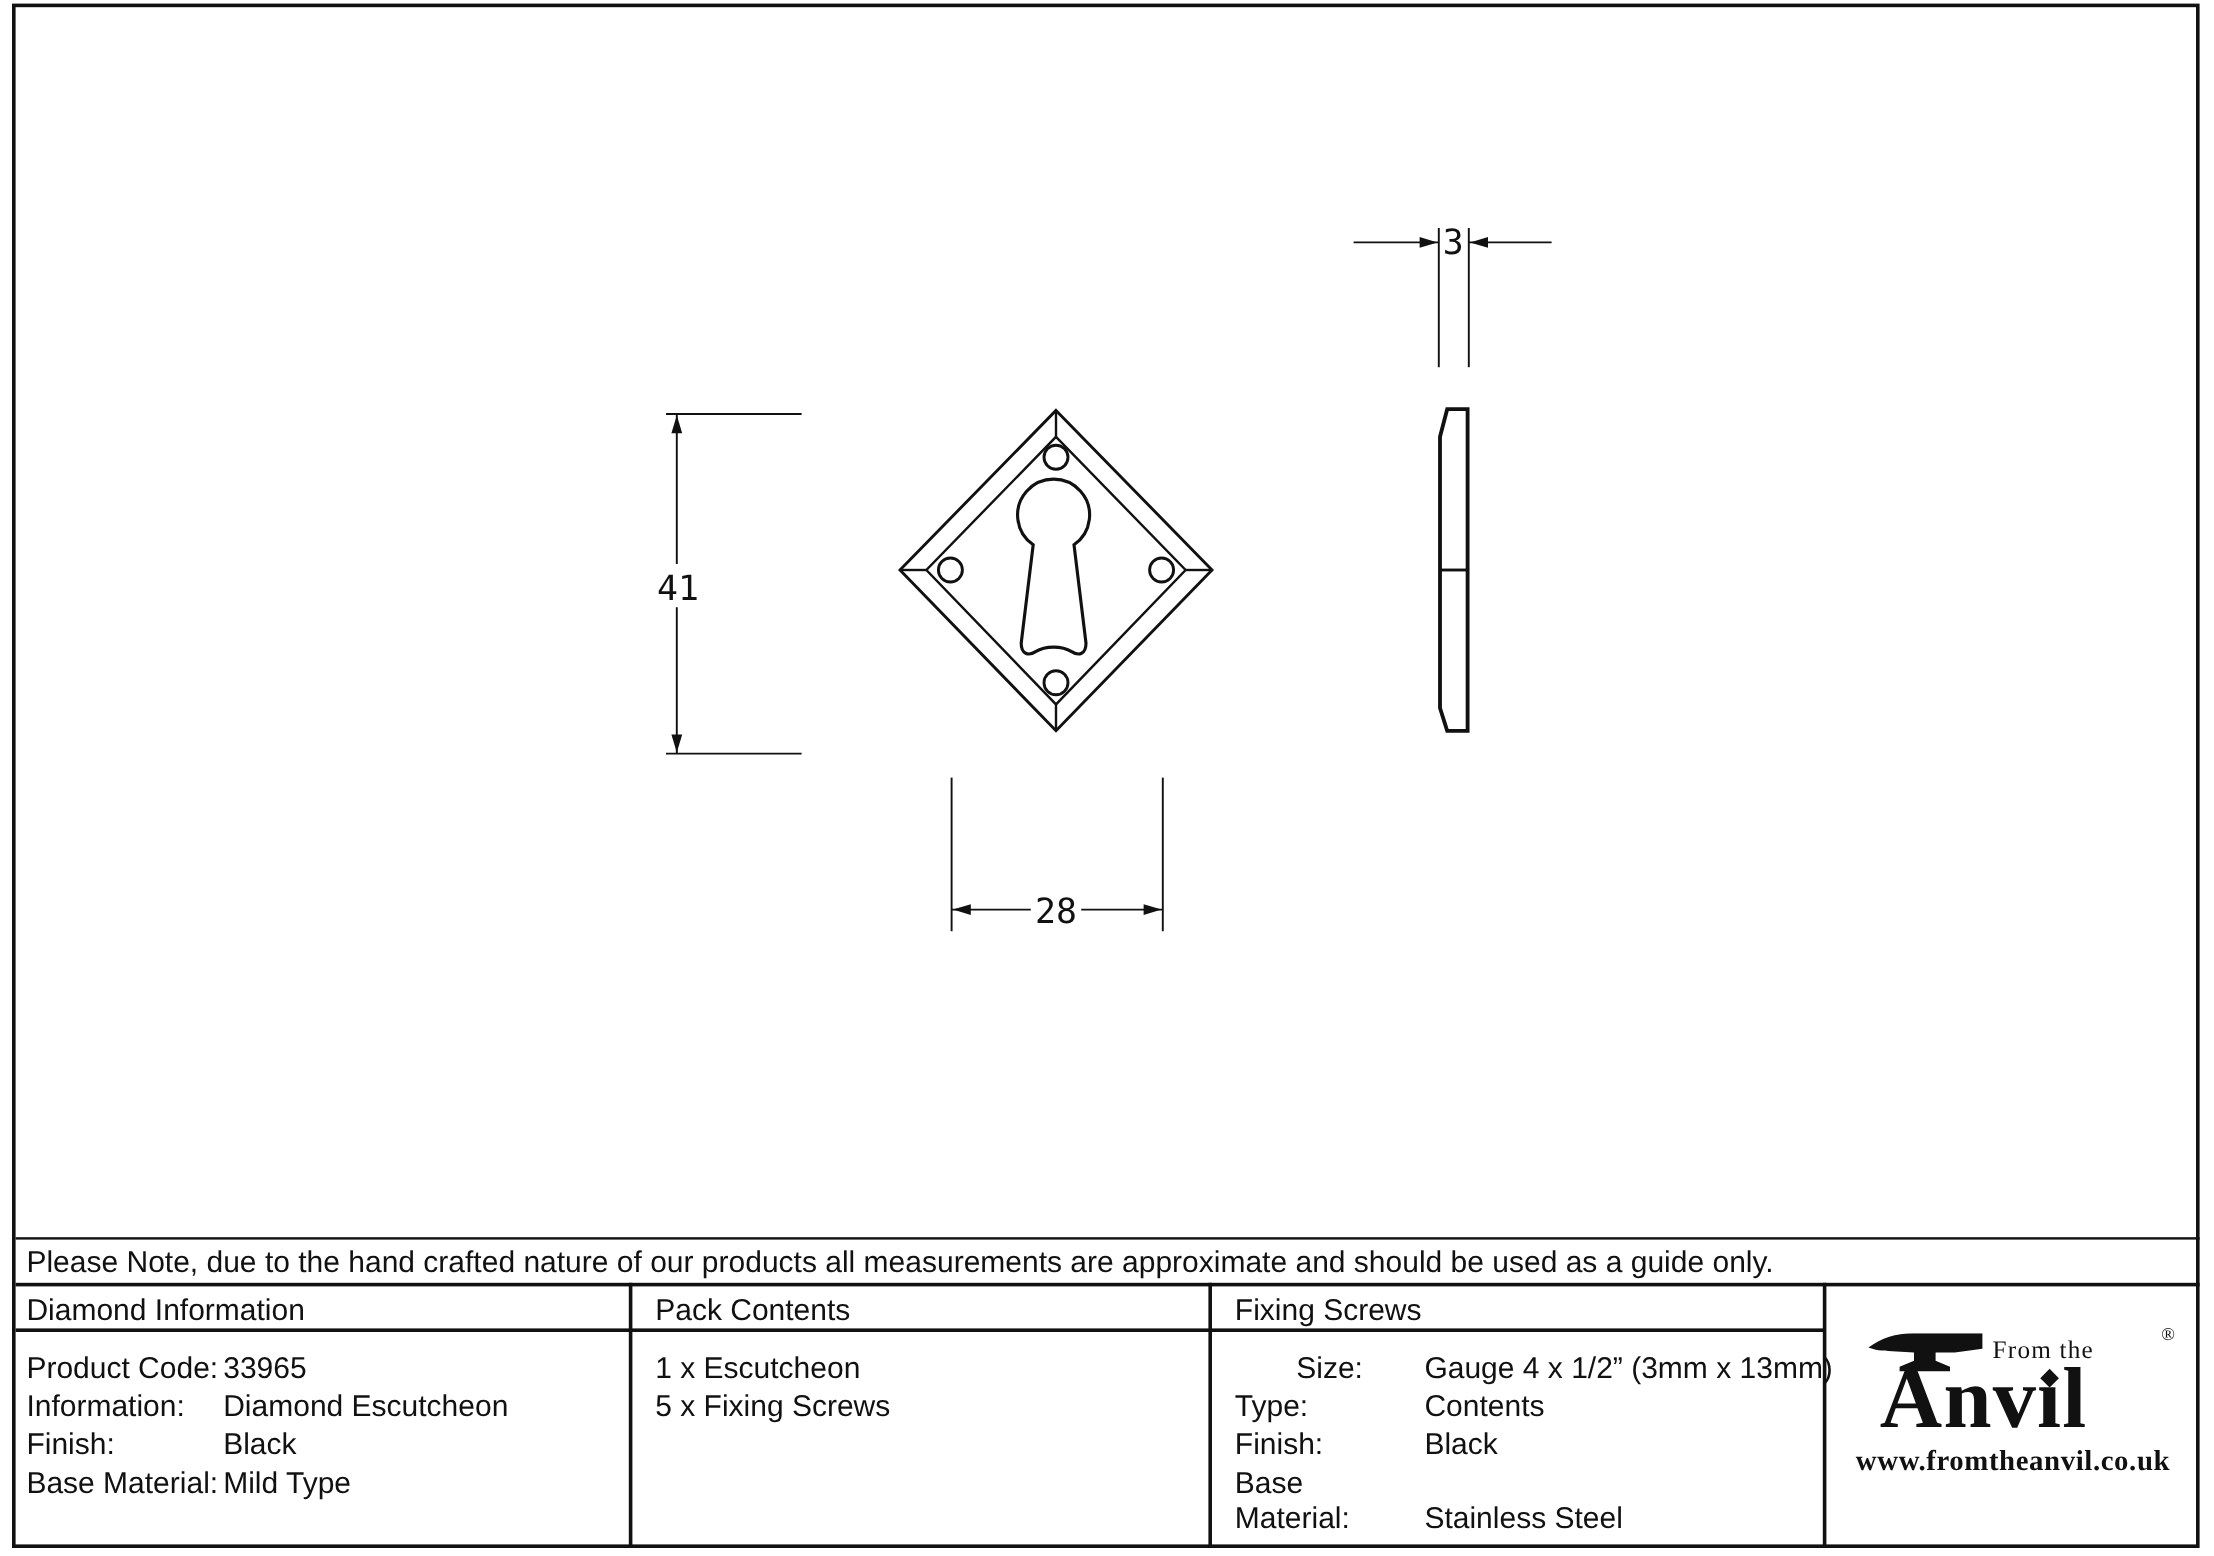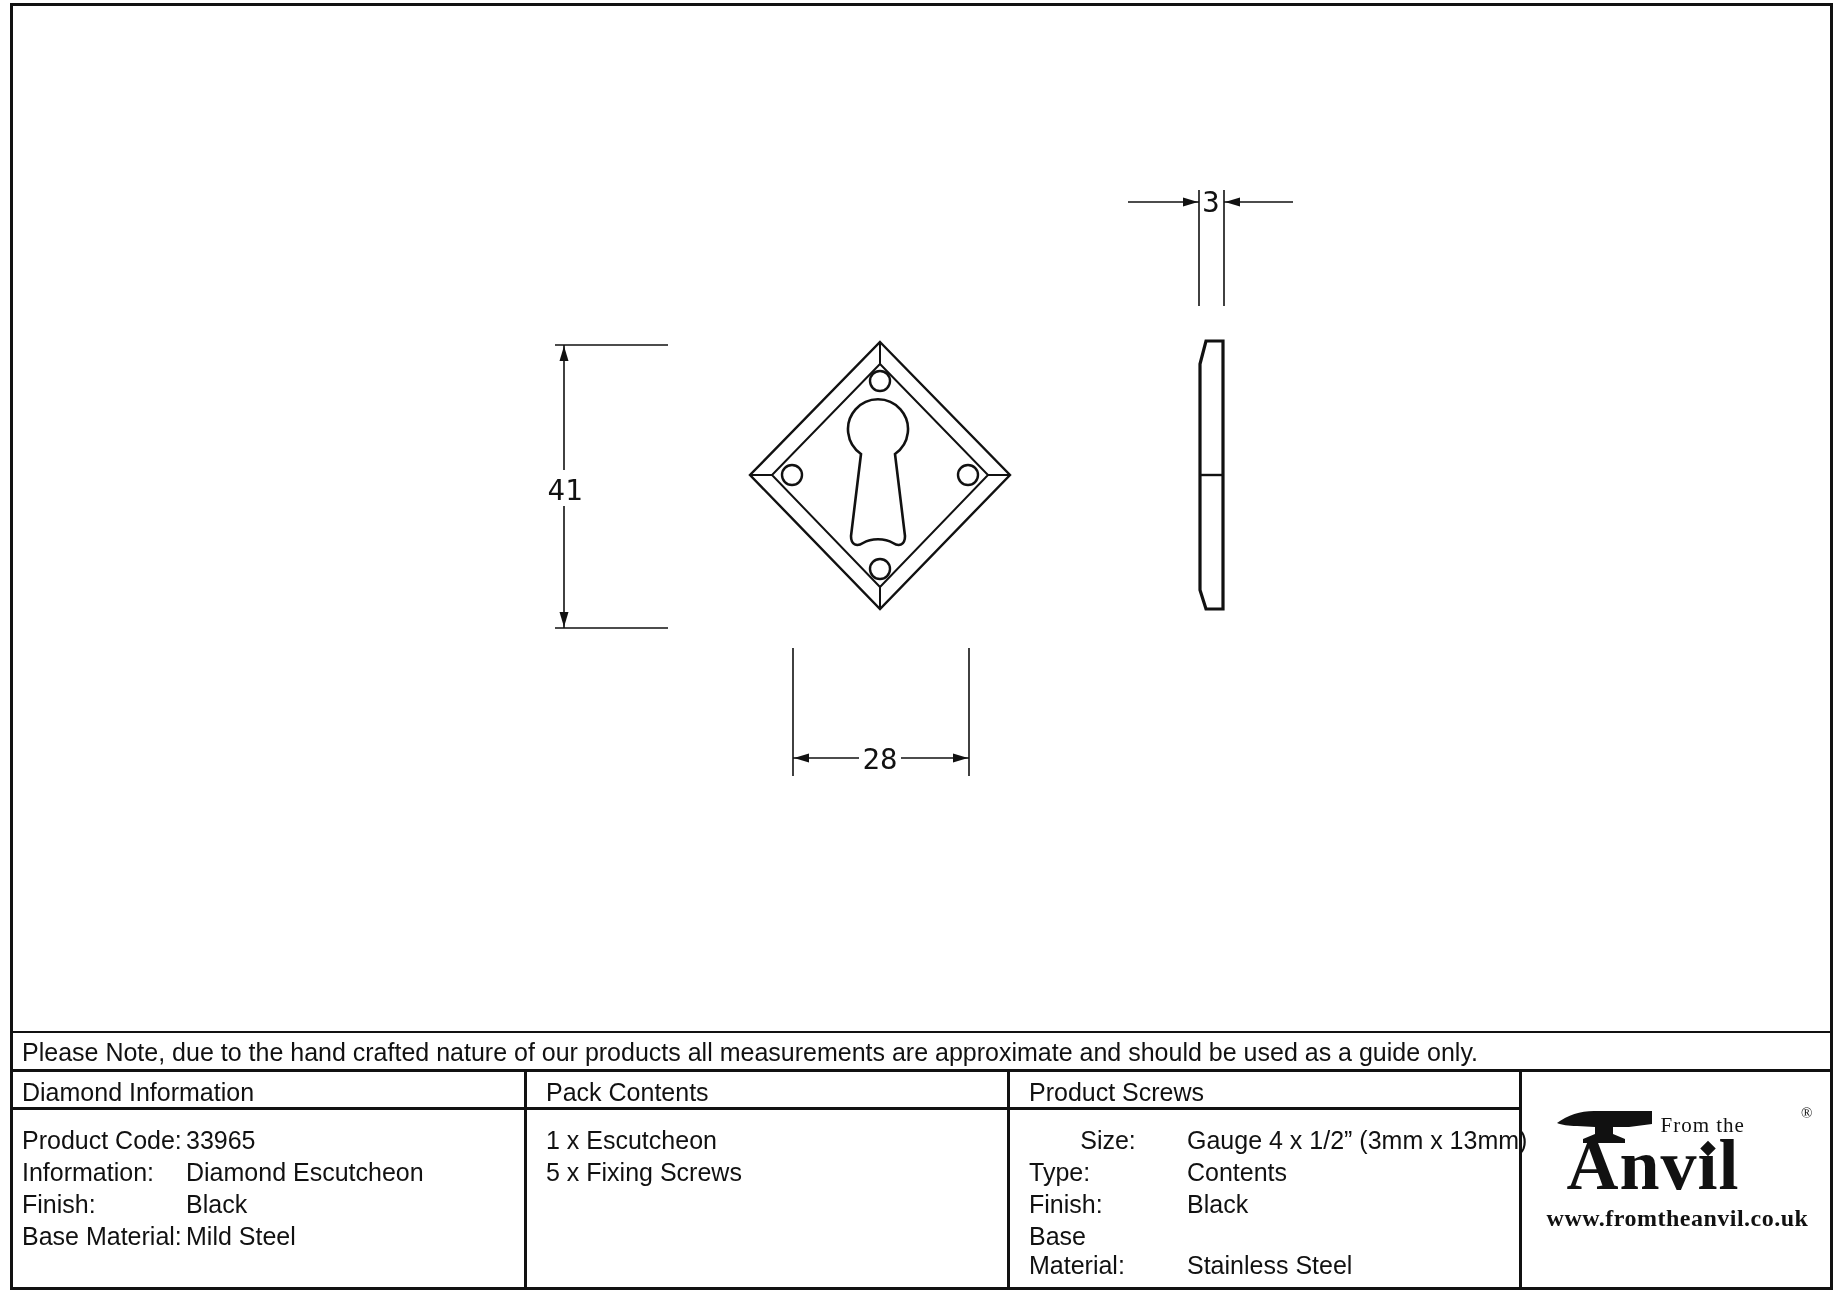--- a/index.html
+++ b/index.html
@@ -89,33 +89,33 @@
   <div class="txt note-text">Please Note, due to the hand crafted nature of our products all measurements are approximate and should be used as a guide only.</div>
 
   <div class="hline" style="left:13px;top:1069px;width:1820px;height:3px;"></div>
   <div class="hline" style="left:13px;top:1107px;width:1508px;height:3px;"></div>
   <div class="vline" style="left:524px;top:1069px;width:3px;height:221px;"></div>
   <div class="vline" style="left:1007px;top:1069px;width:3px;height:221px;"></div>
   <div class="vline" style="left:1519px;top:1069px;width:3px;height:221px;"></div>
 
   <div class="txt th" style="left:22px;">Diamond Information</div>
   <div class="txt th" style="left:546px;">Pack Contents</div>
-  <div class="txt th" style="left:1029px;">Product Screws</div>
+  <div class="txt th" style="left:1029px;">Fixing Screws</div>
 
   <div class="row col1" style="left:22px;top:1126px;">
     <span class="lbl">Product Code:</span><span>33965</span>
   </div>
   <div class="row col1" style="left:22px;top:1158px;">
     <span class="lbl">Information:</span><span>Diamond Escutcheon</span>
   </div>
   <div class="row col1" style="left:22px;top:1190px;">
     <span class="lbl">Finish:</span><span>Black</span>
   </div>
   <div class="row col1" style="left:22px;top:1222px;">
-    <span class="lbl">Base Material:</span><span>Mild Steel</span>
+    <span class="lbl">Base Material:</span><span>Mild Type</span>
   </div>
 
   <div class="row" style="left:546px;top:1126px;">1 x Escutcheon</div>
   <div class="row" style="left:546px;top:1158px;">5 x Fixing Screws</div>
 
   <div class="row col3" style="left:1029px;top:1126px;text-align:center;">
     <span class="lbl">Size:</span><span>Gauge 4 x 1/2” (3mm x 13mm)</span>
   </div>
   <div class="row col3" style="left:1029px;top:1158px;">
     <span class="lbl">Type:</span><span>Contents</span>

